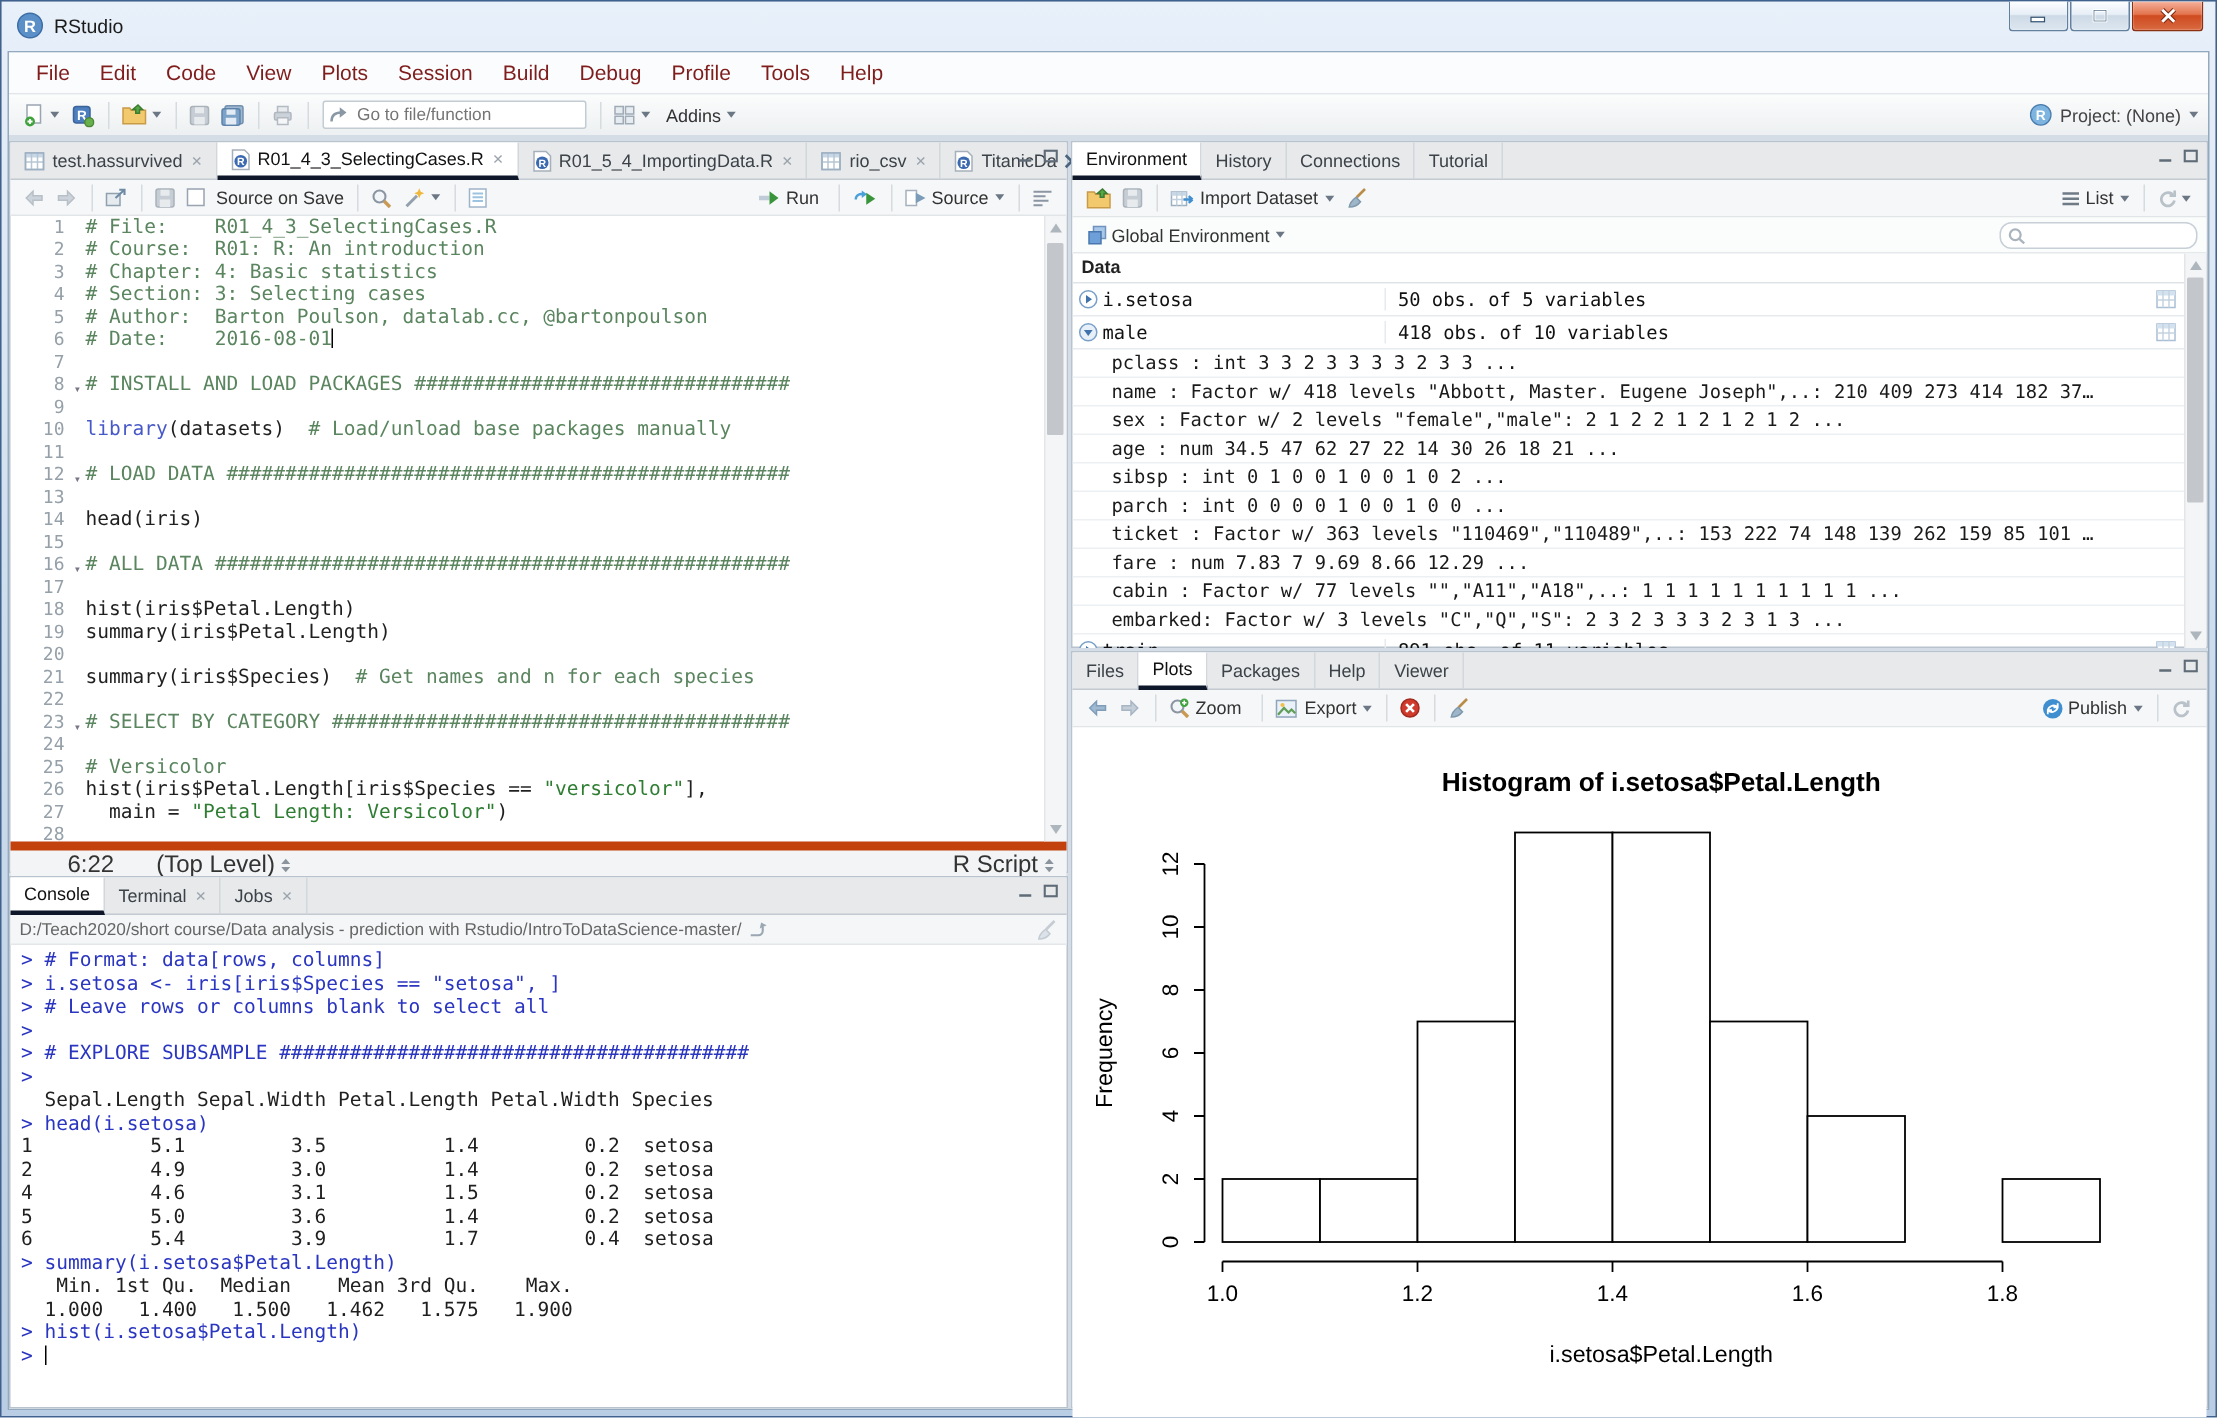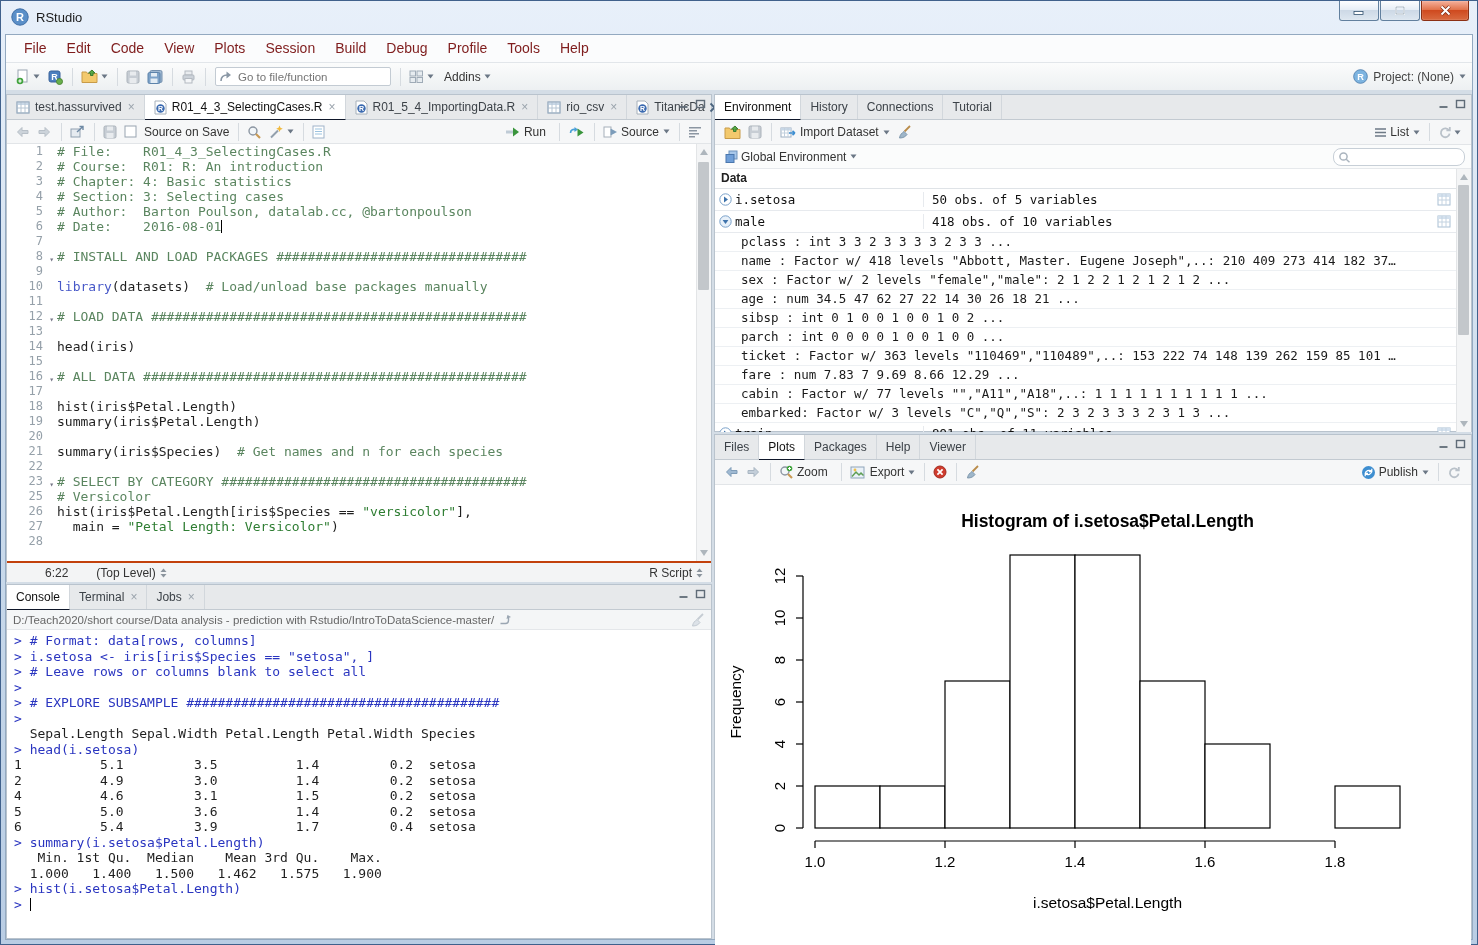--- a/index.html
+++ b/index.html
@@ -39,21 +39,21 @@
   #pane-source{left:0;top:4px;width:704px;height:486px;}
   #pane-console{left:0;top:494px;width:704px;bottom:0;}
   #pane-env{left:708px;top:4px;right:0;height:336px;}
   #pane-plots{left:708px;top:344px;right:0;bottom:0;}
   
   .tabbar{height:24px;background:#e7e9eb;border-bottom:1px solid #c3cad1;display:flex;align-items:stretch;position:relative;}
   .tab{display:flex;align-items:center;padding:0 9px;font-size:12px;color:#3c4248;
        border-right:1px solid #d2d7dc;cursor:default;white-space:nowrap;}
   .tab .tic{margin-right:5px;display:flex;}
   .tab .tx{margin-left:6px;color:#9aa3ac;font-size:12px;}
-  .tab.active{background:#fff;margin-bottom:-1px;border-bottom:1px solid #0f172a;color:#111;}
+  .tab.active{background:#fff;margin-bottom:-1px;border-bottom:3px solid #0f172a;color:#111;}
   .pane-btns{position:absolute;right:5px;top:4px;display:flex;gap:6px;}
   .pane-btns span{display:flex;}
   
   .edbar{height:23px;background:#f6f7f8;border-bottom:1px solid #e2e5e8;display:flex;align-items:center;padding:0 5px;}
   .edbar .sp{flex:1;}
   .minilbl{font-size:12px;color:#333;margin:0 4px 0 3px;}
   
   .code{position:relative;height:417px;overflow:hidden;font-family:"DejaVu Sans Mono","Liberation Mono",monospace;font-size:13px;}
   .cline{display:flex;height:15px;line-height:15px;white-space:pre;}
   .gut{width:36px;flex:none;text-align:right;color:#95a0a9;padding-right:4px;font-size:12px;position:relative;}
@@ -64,21 +64,21 @@
   .tok-keyword{color:#4758c8;}
   .tok-plain{color:#1f1f1f;}
   .caretbar{display:inline-block;width:1px;height:13px;background:#000;vertical-align:-2px;}
   
   .vscroll{position:absolute;top:0;right:0;bottom:0;width:14px;background:#f4f5f6;border-left:1px solid #e3e5e7;}
   .vscroll .up,.vscroll .dn{position:absolute;left:3px;width:0;height:0;border-left:4px solid transparent;border-right:4px solid transparent;}
   .vscroll .up{top:5px;border-bottom:6px solid #aeb6bd;}
   .vscroll .dn{bottom:5px;border-top:6px solid #aeb6bd;}
   .vscroll .thumb{position:absolute;left:1px;width:11px;background:#c3c7cb;border-radius:1px;}
   
-  .statusbar{height:19px;border-top:2px solid #c2410c;background:#f3f4f5;display:flex;align-items:center;font-size:12px;color:#333;}
+  .statusbar{height:19px;border-top:6px solid #c2410c;background:#f3f4f5;display:flex;align-items:center;font-size:16px;color:#333;}
   .statusbar .pos{margin-left:38px;}
   .statusbar .scope{margin-left:28px;display:flex;align-items:center;gap:4px;}
   .statusbar .rtype{margin-left:auto;margin-right:8px;display:flex;align-items:center;gap:4px;}
   
   .conpath{height:19px;background:#f4f6f7;border-bottom:1px solid #e4e7ea;display:flex;align-items:center;
            font-size:11.5px;color:#666;padding:0 6px;}
   .conout{padding:3px 0 0 7px;font-family:"DejaVu Sans Mono","Liberation Mono",monospace;font-size:13px;position:relative;}
   .conline{height:15.5px;line-height:15.5px;white-space:pre;}
   .conline.in{color:#2a35c0;}
   .conline.out{color:#1f1f1f;}
@@ -490,20 +490,21 @@
             <div class="cline"><span class="gut">14</span><span class="ctext"><span class="tok-plain">head(iris)</span></span></div>
             <div class="cline"><span class="gut">15</span><span class="ctext"></span></div>
             <div class="cline"><span class="gut">16<span class="fold">▾</span></span><span class="ctext"><span class="tok-comment"># ALL DATA #################################################</span></span></div>
             <div class="cline"><span class="gut">17</span><span class="ctext"></span></div>
             <div class="cline"><span class="gut">18</span><span class="ctext"><span class="tok-plain">hist(iris$Petal.Length)</span></span></div>
             <div class="cline"><span class="gut">19</span><span class="ctext"><span class="tok-plain">summary(iris$Petal.Length)</span></span></div>
             <div class="cline"><span class="gut">20</span><span class="ctext"></span></div>
             <div class="cline"><span class="gut">21</span><span class="ctext"><span class="tok-plain">summary(iris$Species)  </span><span class="tok-comment"># Get names and n for each species</span></span></div>
             <div class="cline"><span class="gut">22</span><span class="ctext"></span></div>
             <div class="cline"><span class="gut">23<span class="fold">▾</span></span><span class="ctext"><span class="tok-comment"># SELECT BY CATEGORY #######################################</span></span></div>
+            <div class="cline"><span class="gut">24</span><span class="ctext"></span></div>
             <div class="cline"><span class="gut">25</span><span class="ctext"><span class="tok-comment"># Versicolor</span></span></div>
             <div class="cline"><span class="gut">26</span><span class="ctext"><span class="tok-plain">hist(iris$Petal.Length[iris$Species == </span><span class="tok-string">"versicolor"</span><span class="tok-plain">],</span></span></div>
             <div class="cline"><span class="gut">27</span><span class="ctext"><span class="tok-plain">  main = </span><span class="tok-string">"Petal Length: Versicolor"</span><span class="tok-plain">)</span></span></div>
             <div class="cline"><span class="gut">28</span><span class="ctext"></span></div>
           </div>
         <div class="statusbar">
           <span class="pos">6:22</span>
           <span class="scope">
               <span>(Top Level)</span>
               <span style="display: inline-flex; align-items: center;">

